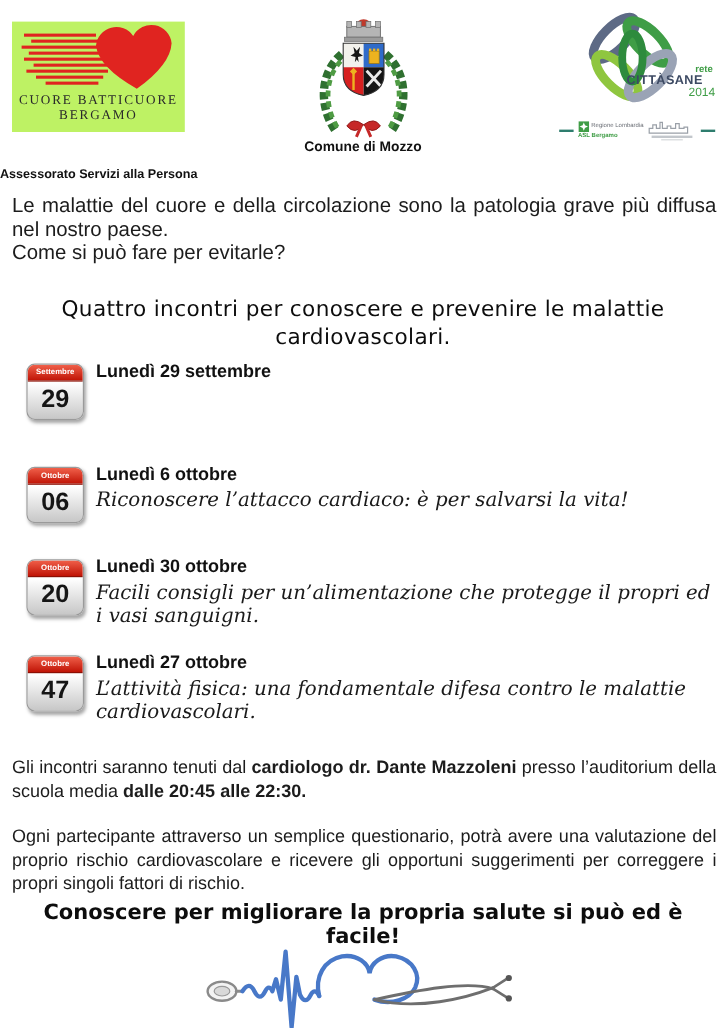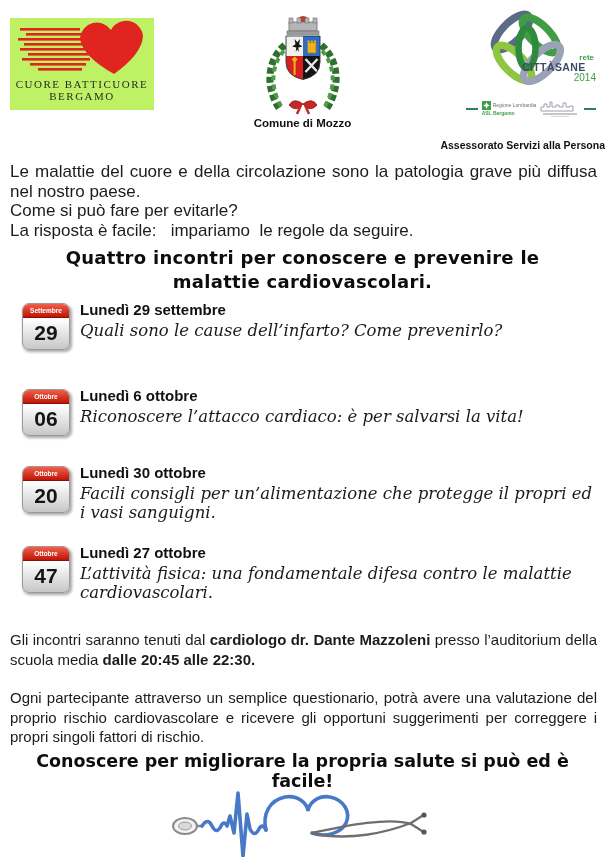--- a/index.html
+++ b/index.html
@@ -10,21 +10,21 @@
   .logo-cuore{position:absolute;left:10px;top:18px;width:144px;height:92px;
               background:#bef264;text-align:center;}
   .logo-cuore svg{display:block;margin:2px auto 0;}
   .logo-cuore .l1{font-family:"Liberation Serif",serif;font-size:11px;letter-spacing:1.5px;color:#2a2a2a;}
   .logo-cuore .l2{font-family:"Liberation Serif",serif;font-size:11px;letter-spacing:1.5px;color:#2a2a2a;}
 
   .crest{position:absolute;left:258px;top:13px;width:90px;height:103px;}
 
   .comune{position:absolute;left:0;right:0;top:117px;text-align:center;
           font-weight:bold;font-size:11.5px;color:#111;}
-  .assessorato{position:absolute;left:0;right:0;top:139px;text-align:right;
+  .assessorato{position:absolute;left:0;right:0;top:139px;text-align:left;
           font-weight:bold;font-size:10.5px;color:#111;}
 
   .cittasane{position:absolute;left:462px;top:6px;width:138px;height:118px;}
   .cittasane .loops{position:absolute;left:8px;top:2px;}
   .cittasane .wordmark{position:absolute;left:60px;top:48px;width:78px;line-height:1;}
   .cittasane .rete{display:block;text-align:right;font-size:8px;font-weight:bold;color:#3f9d46;padding-right:6px;}
   .cittasane .brand{display:block;font-size:10.5px;font-weight:bold;color:#3d4a63;letter-spacing:.4px;}
   .cittasane .year{display:block;text-align:right;font-size:10px;font-weight:normal;color:#3f9d46;padding-right:4px;}
   .partners{position:absolute;left:0;top:94px;width:138px;display:flex;align-items:center;justify-content:center;gap:4px;}
   .dash{width:12px;height:2px;background:#2e7d6e;}
@@ -35,21 +35,21 @@
   .sky{display:flex;flex-direction:column;align-items:center;}
   .sky-txt{width:34px;height:2px;background:#c3c7cc;margin-top:1px;}
   .sky-txt2{width:18px;height:1px;background:#d4d7da;margin-top:1px;}
 
   
   .intro{position:absolute;left:10px;right:8px;top:162px;font-size:17px;line-height:19.5px;}
   .intro .just{text-align:justify;}
   .pre{white-space:pre-wrap;}
 
   .heading{position:absolute;left:30px;right:30px;top:246px;text-align:center;
-           font-family:"DejaVu Sans",sans-serif;font-weight:bold;font-size:18px;
+           font-family:"DejaVu Sans",sans-serif;font-weight:normal;font-size:18px;
            line-height:24px;color:#0d0d0d;letter-spacing:.3px;}
 
   .events{position:absolute;left:20px;right:10px;top:301px;height:300px;}
   .event{position:absolute;left:0;right:0;}
   .ev0{top:0;} .ev1{top:86px;} .ev2{top:163px;} .ev3{top:243px;}
   .cal{position:absolute;left:2px;top:2px;width:46px;height:45px;border-radius:7px;
        background:linear-gradient(180deg,#fefefe 35%,#c7c7c7 100%);
        border:1px solid #9a9a9a;box-shadow:1.5px 2px 3px rgba(0,0,0,.35);overflow:hidden;}
   .cal-month{height:13px;line-height:13px;text-align:center;color:#fff;
        font-size:6.5px;font-weight:bold;border-bottom:1px solid #8c0f04;
@@ -172,35 +172,33 @@
         <span class="sky-txt"></span>
         <span class="sky-txt2"></span>
       </div>
       <span class="dash"></span>
     </div>
   </div>
 
   <div class="intro">
     <div class="just">Le malattie del cuore e della circolazione sono la patologia grave più diffusa nel nostro paese.</div>
     <div>Come si può fare per evitarle?</div>
-    <div class="pre">La risposta è facile:   impariamo  le regole da seguire.</div>
   </div>
 
   <div class="heading">Quattro incontri per conoscere e prevenire le malattie cardiovascolari.</div>
 
   <div class="events">
 
     <div class="event ev0">
       <div class="cal">
         <div class="cal-month">Settembre</div>
         <div class="cal-day">29</div>
       </div>
       <div class="ev-text">
         <div class="ev-title">Lunedì 29 settembre</div>
-        <div class="ev-desc">Quali sono le cause dell’infarto? Come prevenirlo?</div>
       </div>
     </div>
 
     <div class="event ev1">
       <div class="cal">
         <div class="cal-month">Ottobre</div>
         <div class="cal-day">06</div>
       </div>
       <div class="ev-text">
         <div class="ev-title">Lunedì 6 ottobre</div>

